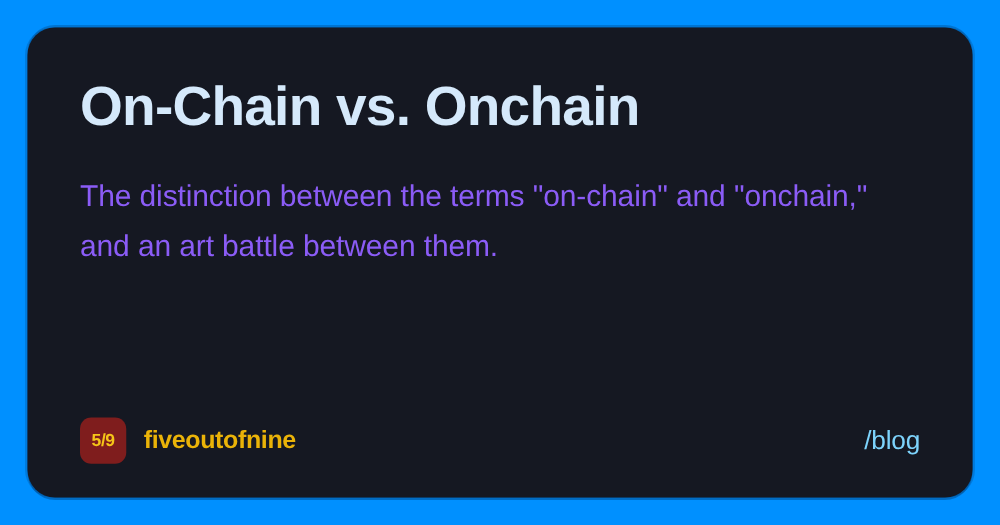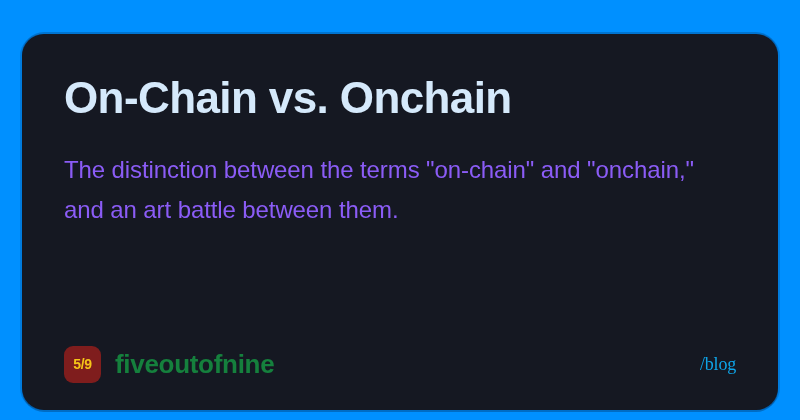--- a/index.html
+++ b/index.html
@@ -30,21 +30,20 @@
     height: 376px;
     background: #151822;
     border-radius: 22px;
     box-sizing: border-box;
     padding: 0;
     box-shadow: 0 2px 0 0 rgba(0, 42, 85, 0.35),
                 0 -2px 0 0 rgba(0, 52, 102, 0.30),
                 2px 0 0 0 rgba(0, 52, 102, 0.22),
                 -2px 0 0 0 rgba(0, 52, 102, 0.22);
     overflow: hidden;
-    margin-top: 12px;
   }
 
   #card-inner {
     position: absolute;
     left: 42px;
     top: 0;
     right: 42px;
     bottom: 0;
   }
 
@@ -104,35 +103,34 @@
 
   #brand-badge-label {
     font-size: 14px;
     font-weight: bold;
     color: #f5c518;
     letter-spacing: -0.3px;
     line-height: 1;
   }
 
   #brand-name {
-    font-size: 26px;
+    font-size: 20px;
     font-weight: bold;
-    color: #15803d;
+    color: #eab308;
     letter-spacing: -0.3px;
     line-height: 1;
   }
 
   #route-link {
-    font-size: 18px;
+    font-size: 21px;
     font-weight: normal;
-    color: #0ea5e9;
+    color: #7dd3fc;
     letter-spacing: -0.2px;
     line-height: 1;
     text-decoration: none;
-    font-family: Liberation Serif, serif;
   }
 </style>
 </head>
 <body>
 
 <div id="og-canvas">
 
   <div id="card">
     <div id="card-inner">
 

